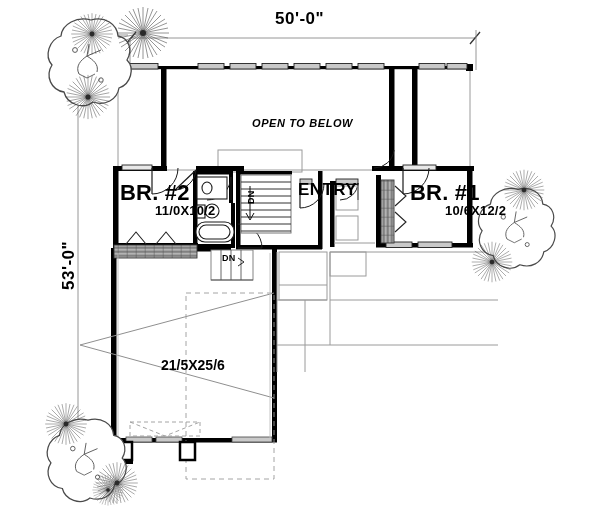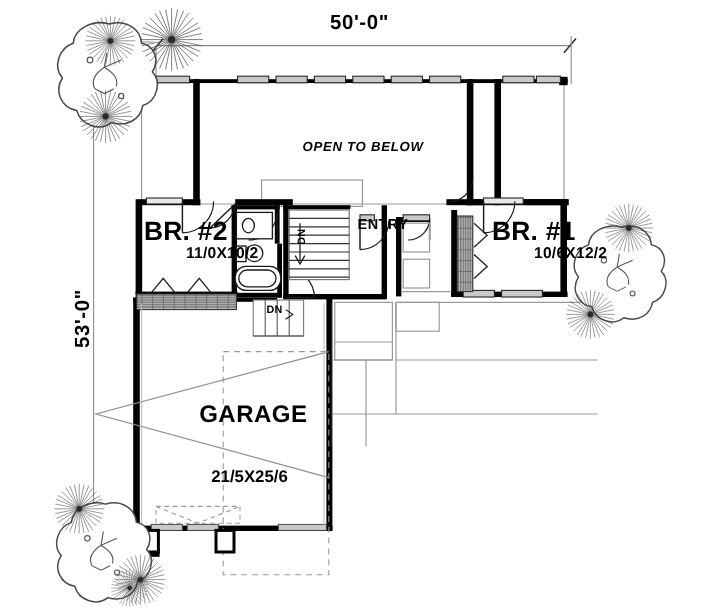--- a/index.html
+++ b/index.html
@@ -59,21 +59,21 @@
   }
   .lbl-garage-size {
     font-size: 14px;
   }
   .lbl-open-below {
     font-size: 11px;
     letter-spacing: 0.6px;
     font-style: italic;
   }
   .lbl-entry {
-    font-size: 12px;
+    font-size: 17px;
     letter-spacing: 0.4px;
   }
   .lbl-dn {
     font-size: 9px;
     letter-spacing: 0.3px;
     font-weight: bold;
   }
   .lbl-dn-v {
     transform-origin: left top;
     transform: rotate(-90deg);
@@ -438,20 +438,19 @@
   <div class="lbl lbl-open-below" style="left:252px; top:118px;">OPEN TO BELOW</div>
 
   <div class="lbl lbl-entry" style="left:298px; top:181px;">ENTRY</div>
 
   <div class="lbl lbl-room-name" style="left:120px; top:182px;">BR. #2</div>
   <div class="lbl lbl-room-size" style="left:120px; top:204px;">11/0X10/2</div>
 
   <div class="lbl lbl-room-name" style="left:410px; top:182px;">BR. #1</div>
   <div class="lbl lbl-room-size" style="left:410px; top:204px;">10/6X12/2</div>
 
-  <div class="lbl lbl-garage-name" style="left:166px; top:336px;">GARAGE</div>
-  <div class="lbl lbl-garage-size" style="left:176px; top:358px;margin-top:32px;">21/5X25/6</div>
+  <div class="lbl lbl-garage-size" style="left:161px; top:358px;">21/5X25/6</div>
 
   <div class="lbl lbl-dn lbl-dn-v" style="left:247px; top:204px;">DN</div>
 
   <div class="lbl lbl-dn" style="left:222px; top:254px;">DN</div>
 
 </div>
 
 </body></html>

